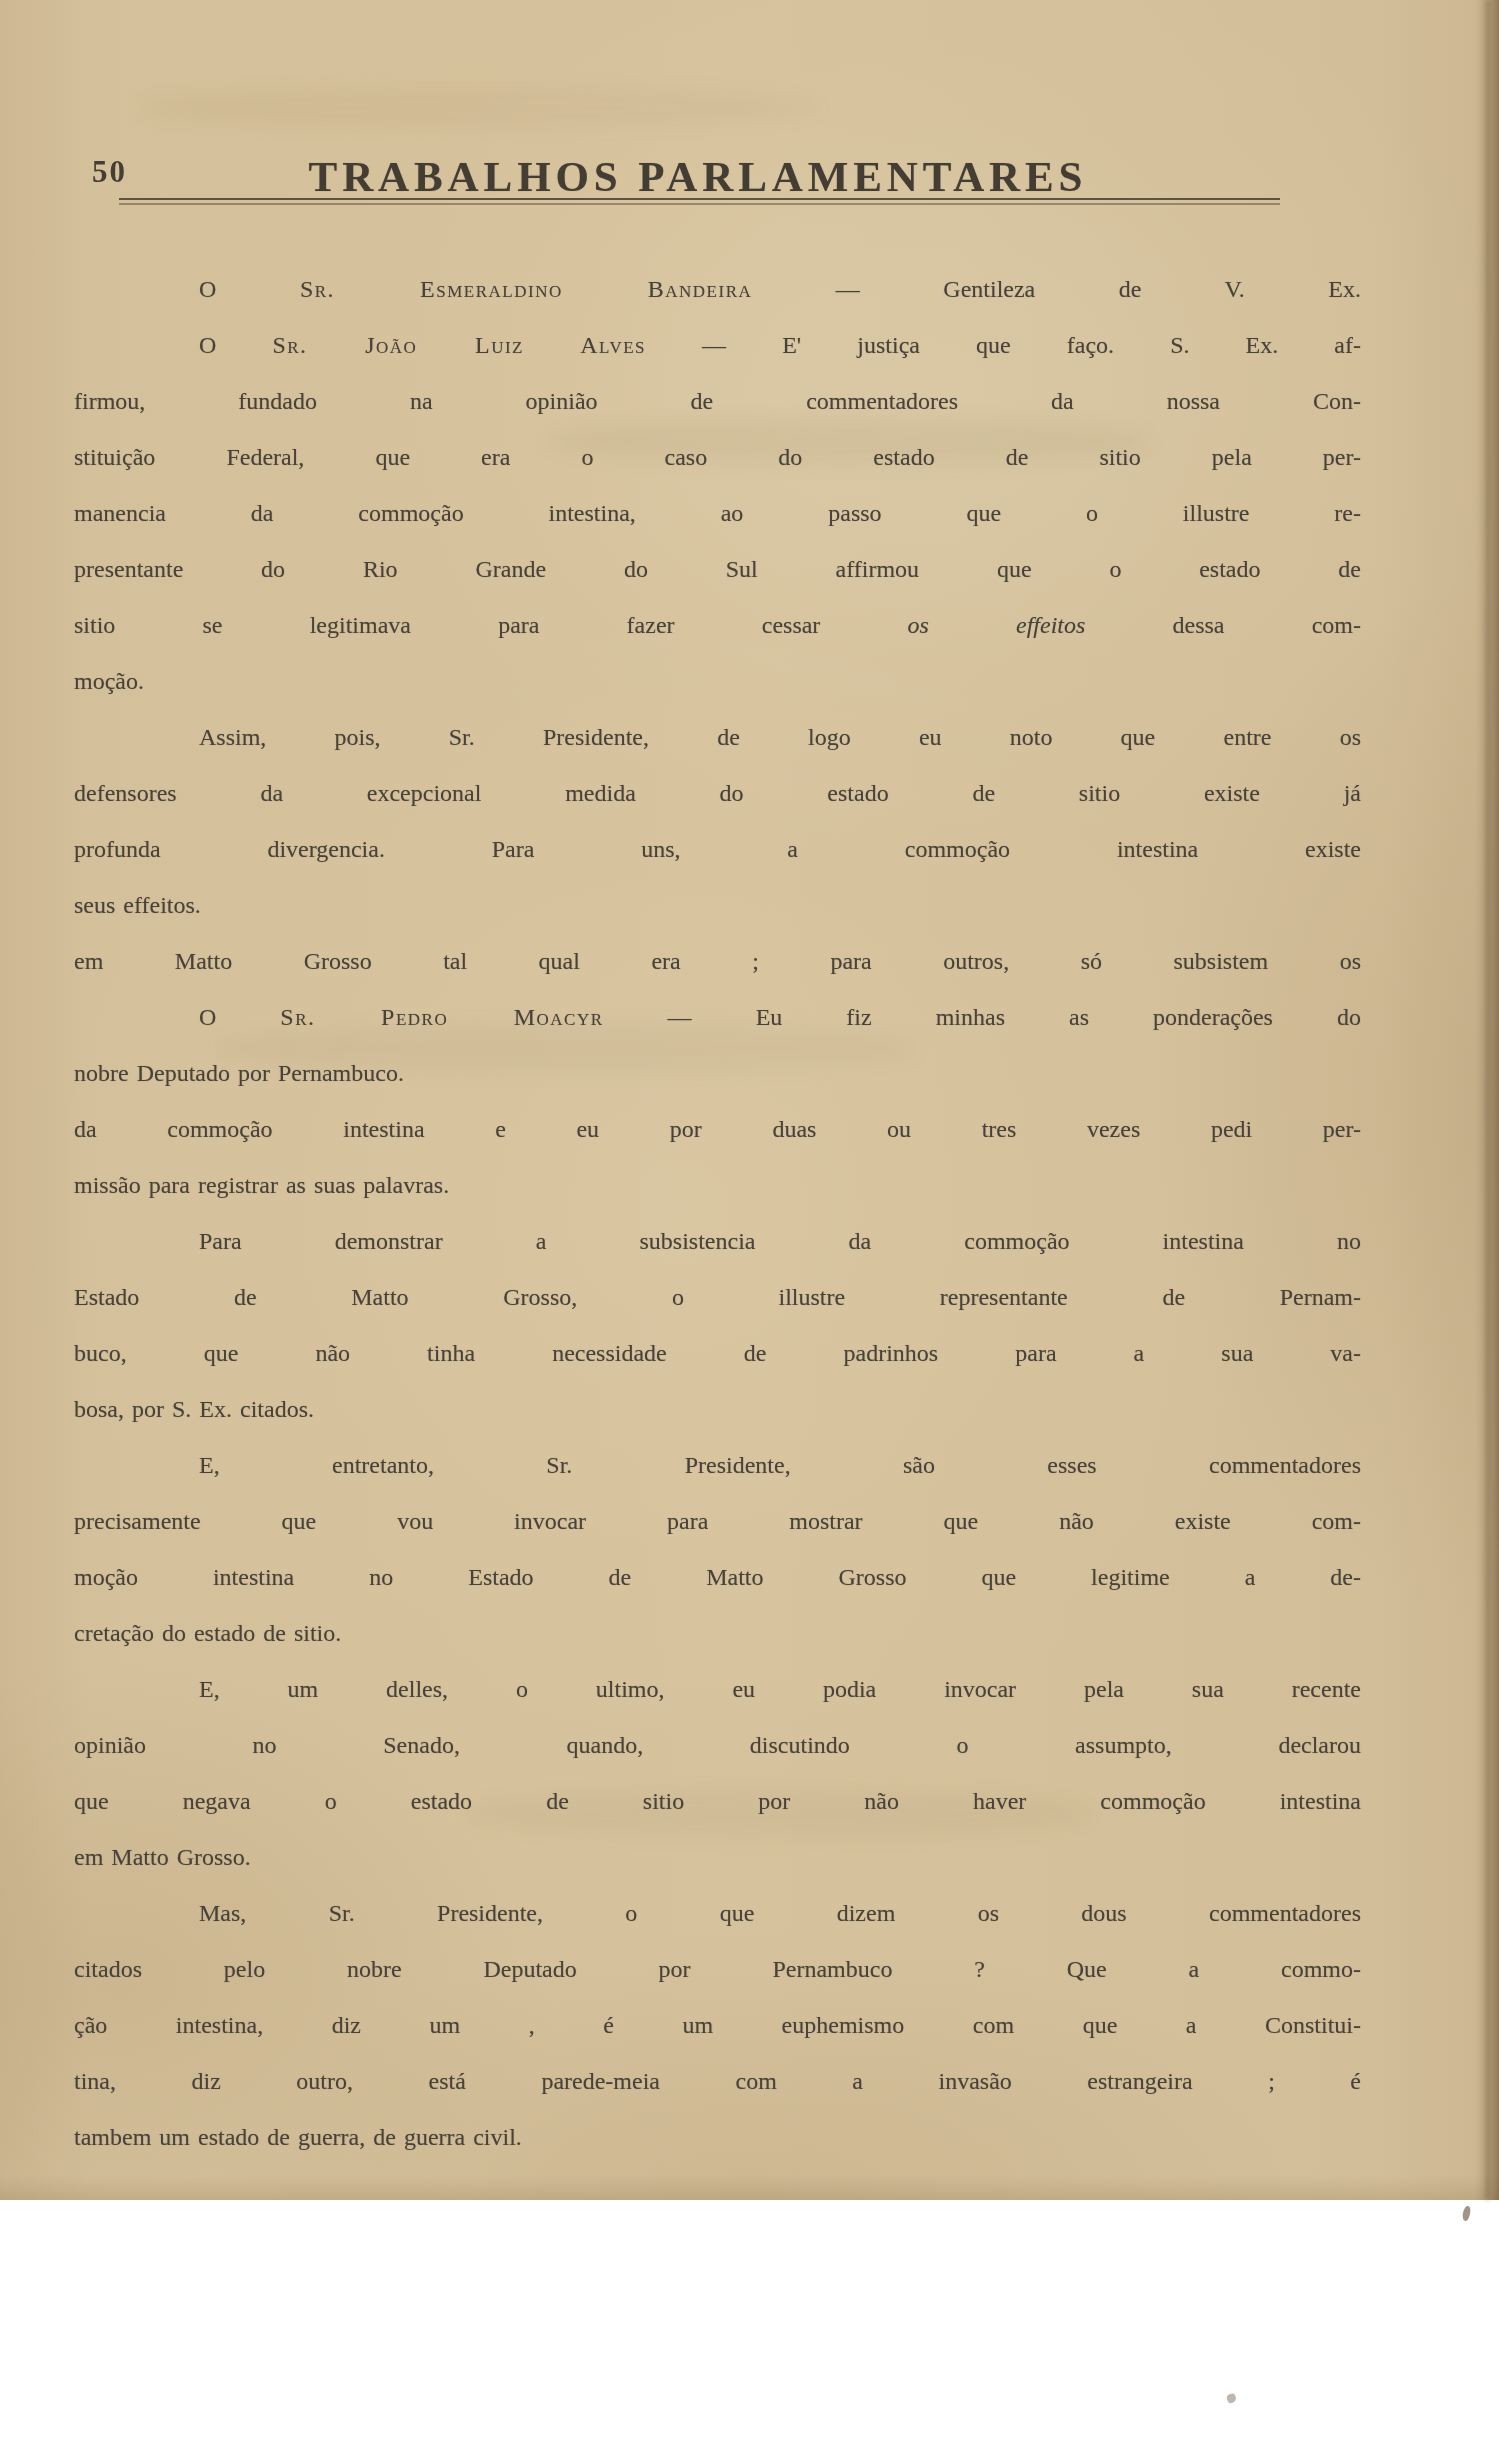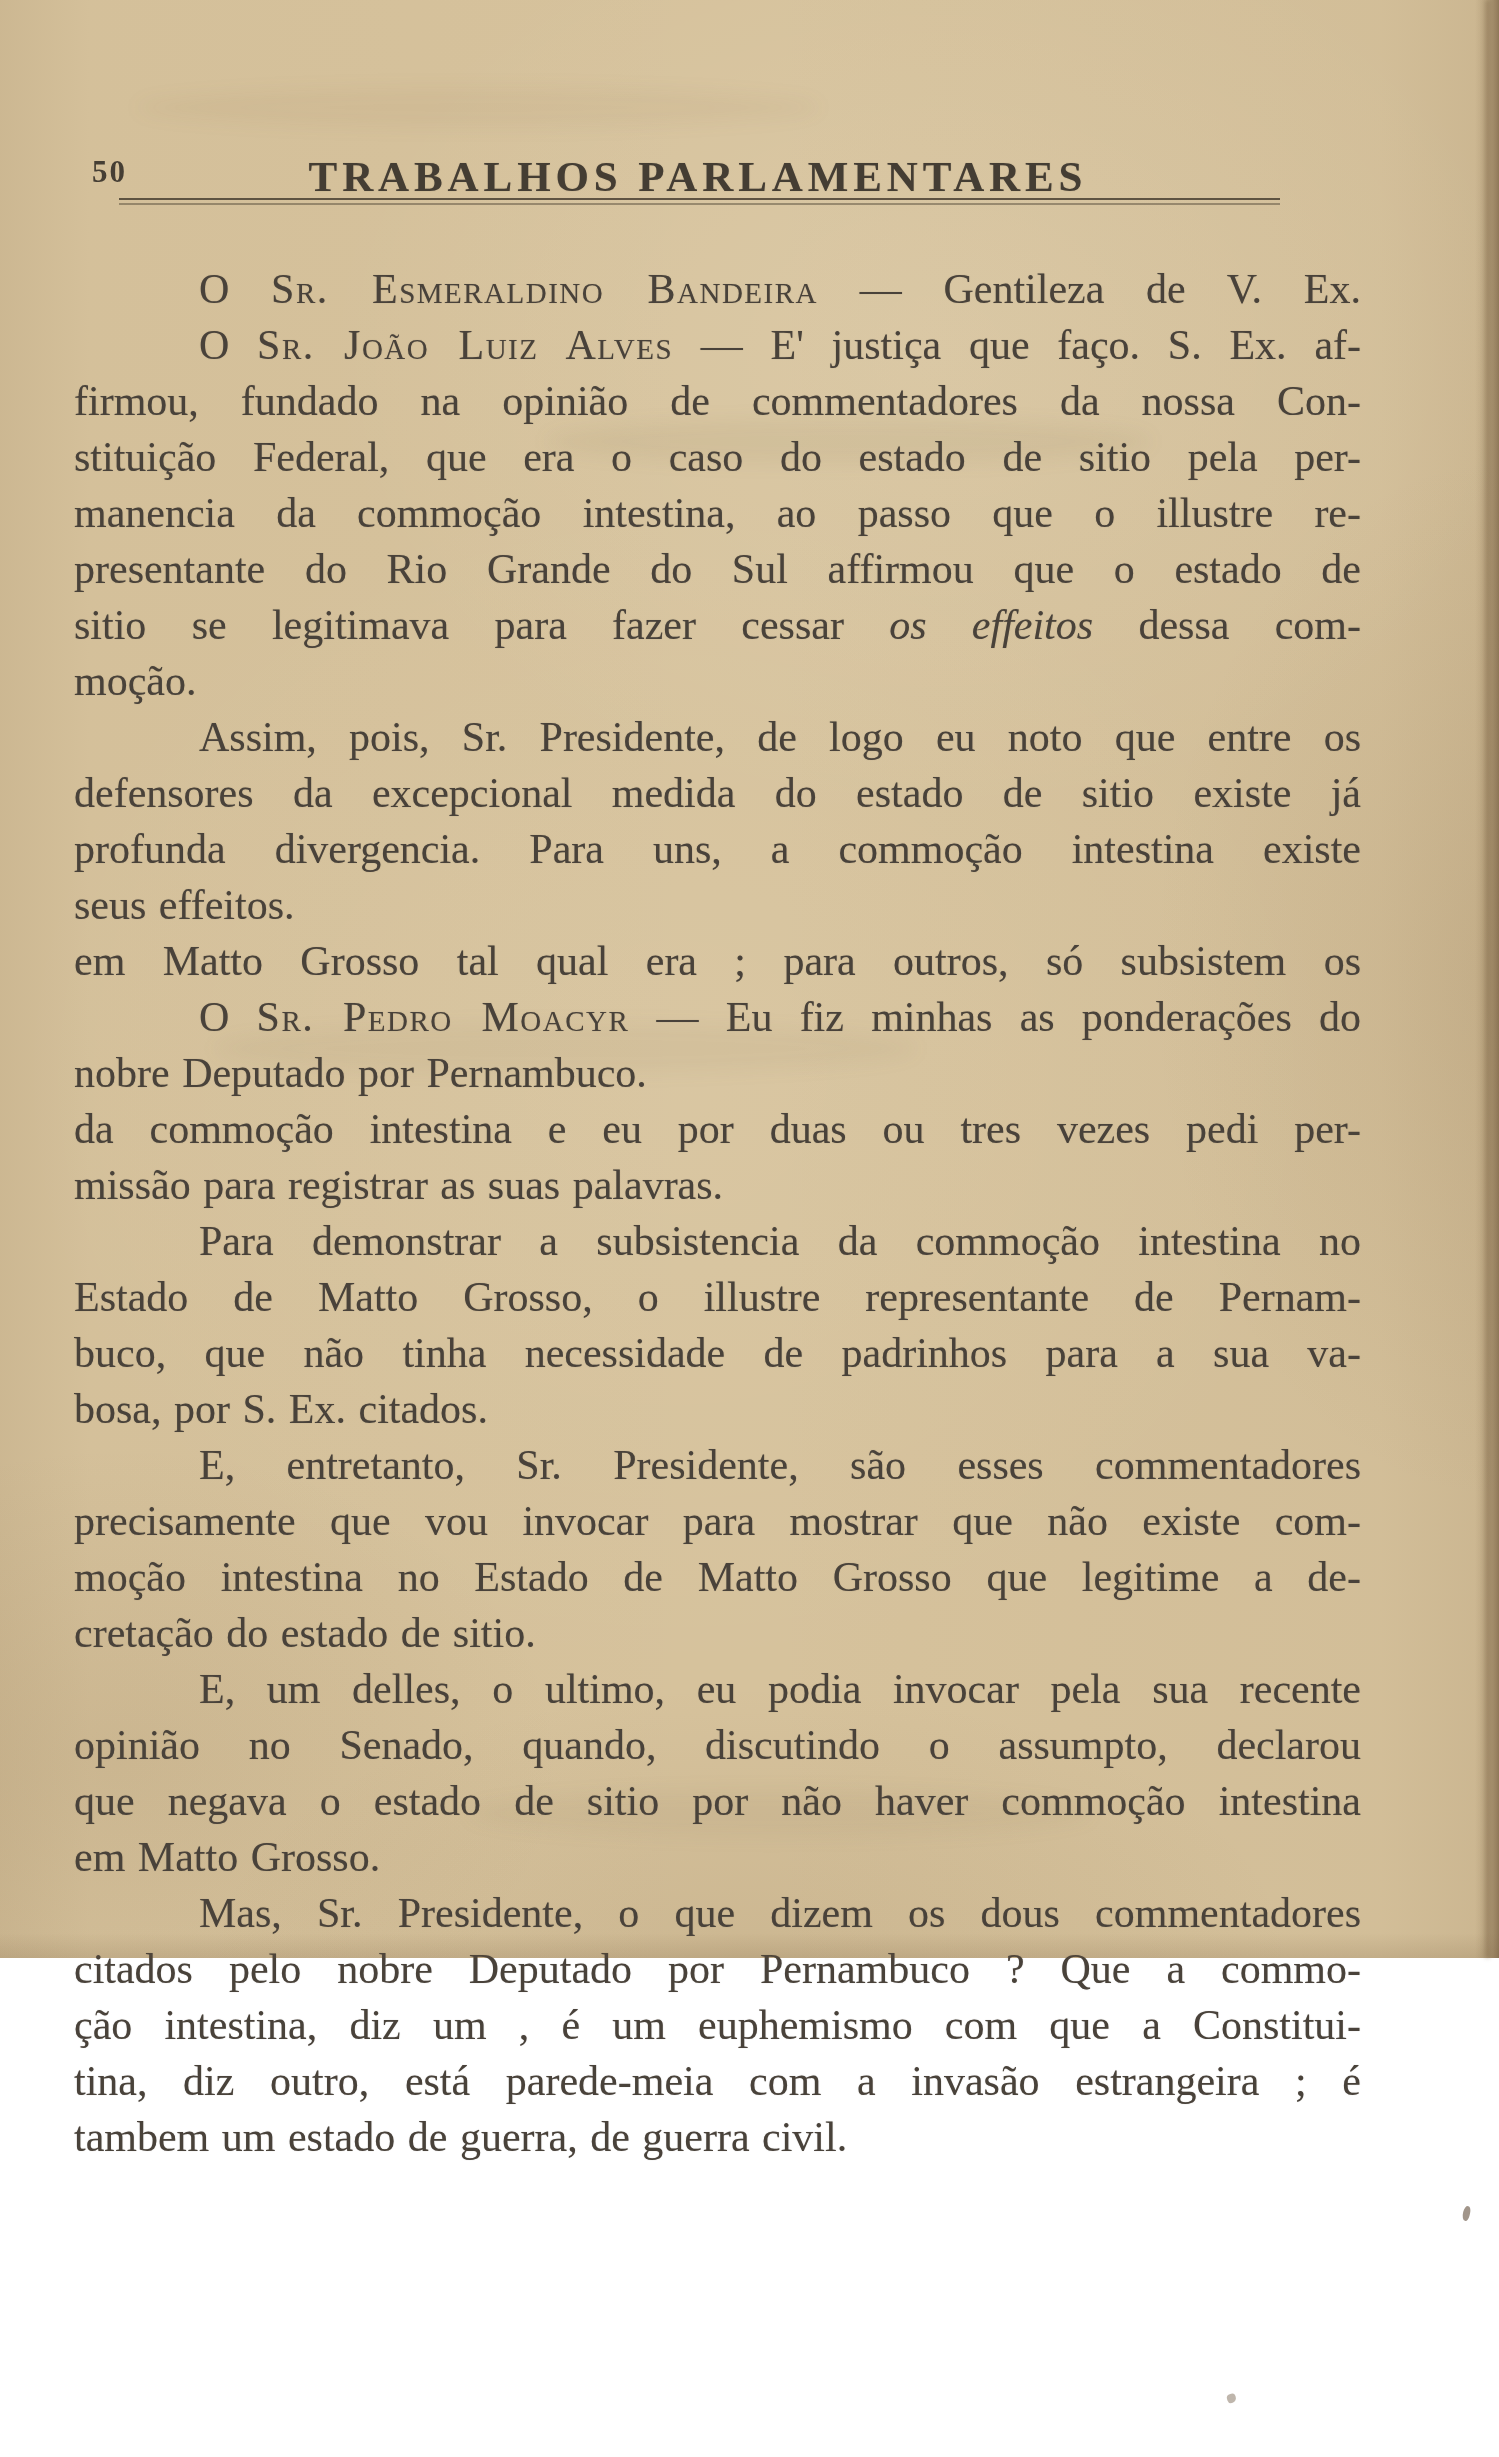--- a/index.html
+++ b/index.html
@@ -1,18 +1,18 @@
 <!DOCTYPE html>
 <html><head>
 <meta charset="utf-8">
 <style>
   html,body{margin:0;padding:0;}
   body{width:1500px;height:2458px;overflow:hidden;font-family:"Liberation Serif","DejaVu Serif",serif;}
   .page{
-    position:relative;width:1500px;height:1958px;
+    position:relative;width:1500px;height:2200px;
     background-color:#d6c29c;
     background-image:
       radial-gradient(ellipse 878px 683px at 62% 18%, rgba(255,250,235,0.12), transparent 70%),
       radial-gradient(ellipse 975px 878px at 45% 55%, rgba(255,248,230,0.08), transparent 70%),
       radial-gradient(ellipse 683px 488px at 8% 90%, rgba(120,92,55,0.10), transparent 65%),
       radial-gradient(ellipse 780px 390px at 50% 100%, rgba(115,86,50,0.10), transparent 70%),
       radial-gradient(ellipse 585px 878px at 100% 50%, rgba(120,90,55,0.10), transparent 60%),
       linear-gradient(90deg, rgba(118,90,56,0.10) 0%, rgba(118,90,56,0.02) 6%, rgba(0,0,0,0) 50%, rgba(118,90,56,0.04) 92%, rgba(118,90,56,0.12) 100%);
   }
   .edge-right{
@@ -50,21 +50,21 @@
     font-size:43px;font-weight:700;letter-spacing:4.9px;color:#443d33;
     text-shadow:0 0 1px rgba(68,61,51,0.35);
   }
   .rule{
     position:absolute;left:119px;top:198px;width:1161px;height:2.9px;
     border-top:2px solid rgba(74,64,50,0.85);
     border-bottom:2px solid rgba(74,64,50,0.45);
   }
   .text-block{
     position:absolute;left:74px;top:261px;width:1287px;
-    font-size:42px;line-height:56px;color:#49423a;
+    font-size:24px;line-height:56px;color:#49423a;
     text-shadow:0 0 1px rgba(73,66,58,0.35);
     word-spacing:2px;
   }
   .line{text-align:justify;}
   .line.j{text-align-last:justify;}
   .line.indent{text-indent:125px;}
   .sc{font-variant:small-caps;letter-spacing:1.5px;}
   .it{font-style:italic;}
 </style>
 </head>

